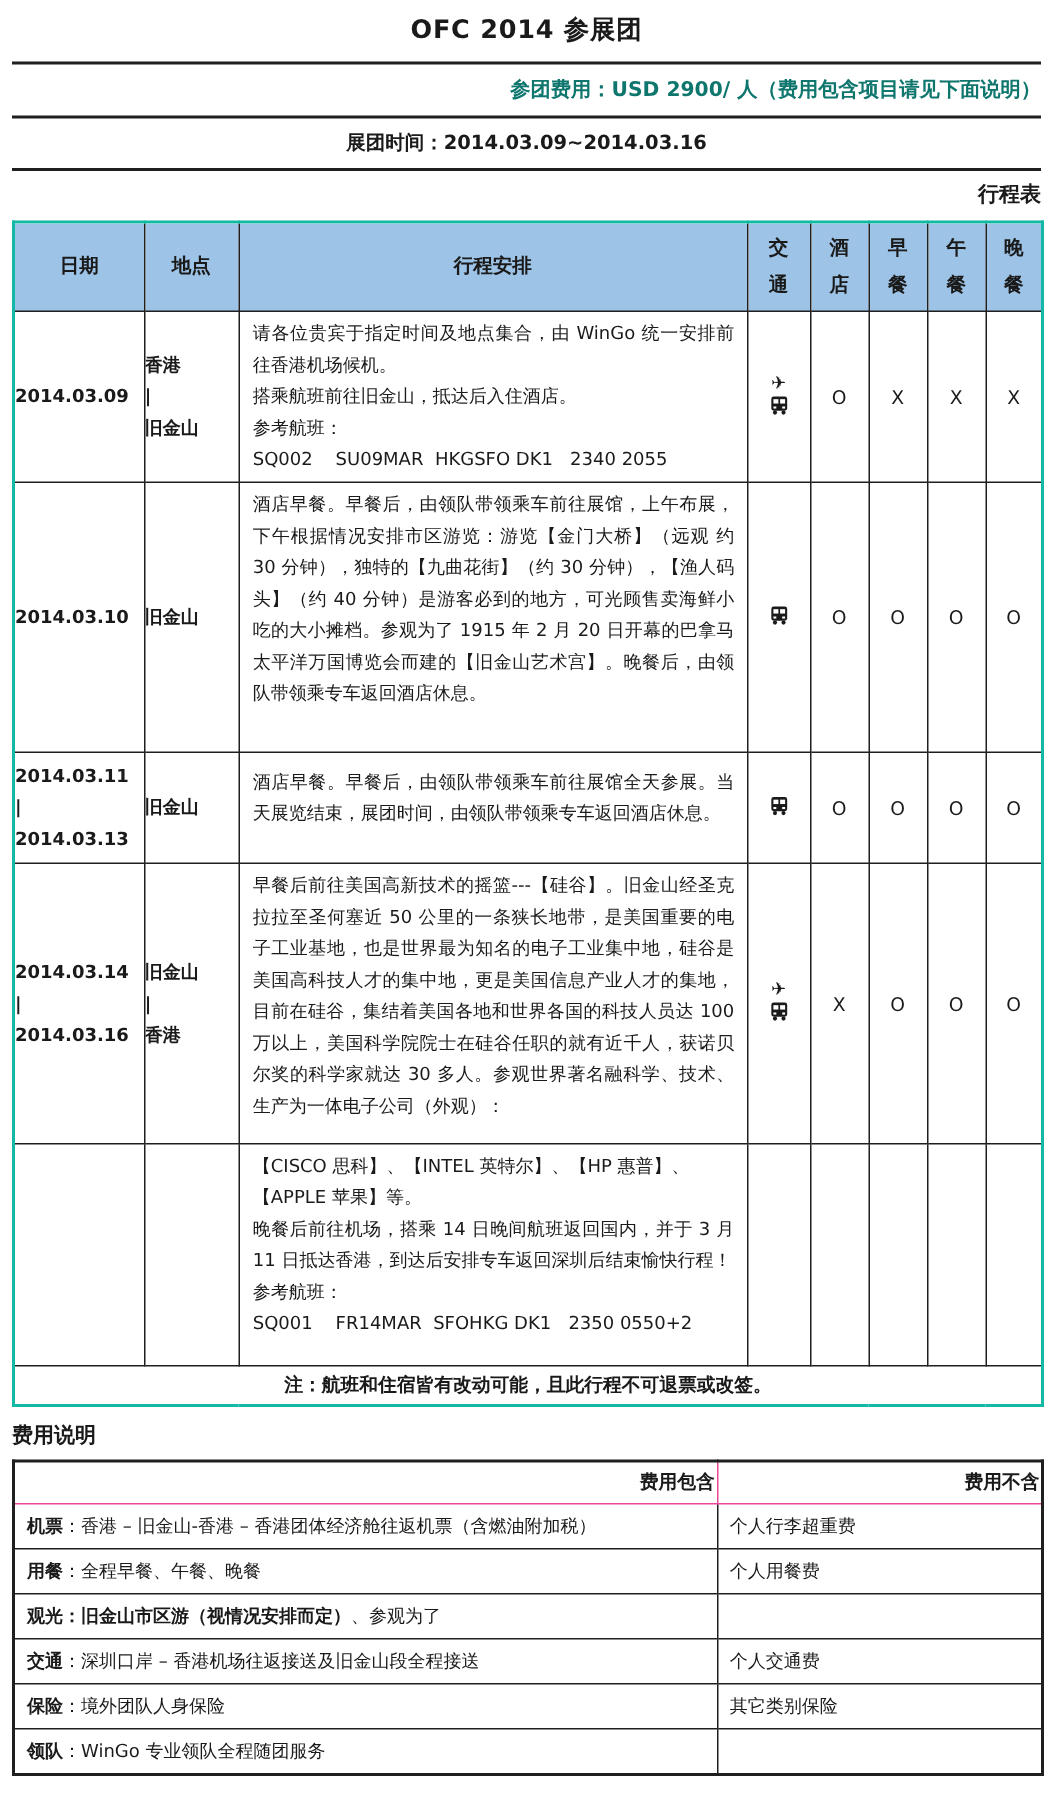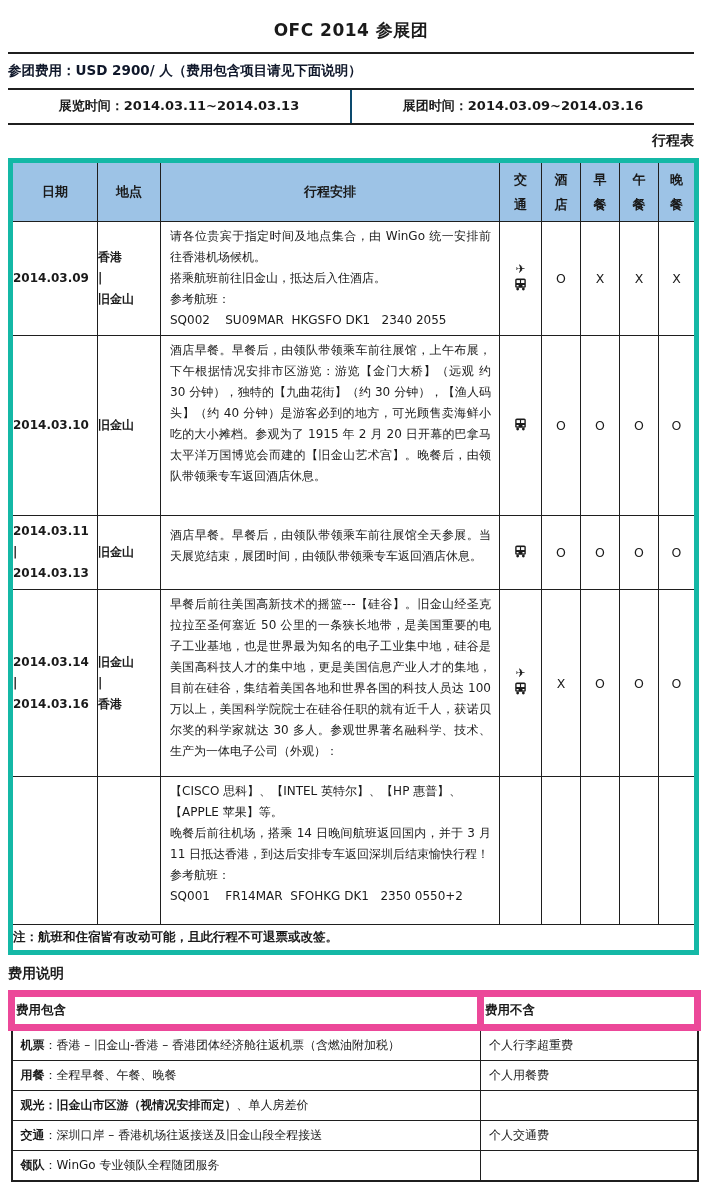--- a/index.html
+++ b/index.html
@@ -4,67 +4,66 @@
 <style>
   html,body{margin:0;padding:0;}
   body{
     width:702px;height:1200px;overflow:hidden;background:#ffffff;
     font-family:"DejaVu Sans","Liberation Sans",sans-serif;
     color:#1a1a1a;-webkit-font-smoothing:antialiased;
   }
   .page{padding:0 8px;}
 
   
-  .doc-title{text-align:center;font-weight:bold;font-size:17px;padding:19px 0 10px;letter-spacing:.5px;}
+  .doc-title{text-align:center;font-weight:bold;font-size:17px;padding:8px 0 10px;letter-spacing:.5px;}
   .fee-banner{
     border-top:2px solid #1f1f1f;border-bottom:2px solid #1f1f1f;
-    color:#0f172a;font-weight:bold;text-align:left;font-size:13.5px;padding:8px 0;
+    color:#0f766e;font-weight:bold;text-align:right;font-size:13.5px;padding:8px 0;
   }
   .times{display:flex;border-bottom:2px solid #1f1f1f;font-weight:bold;font-size:13px;}
   .times .tcell{flex:1;text-align:center;padding:7px 0 8px;}
   .times .tcell + .tcell{border-left:2px solid #0c4a6e;}
   .subtitle{text-align:right;font-weight:bold;font-size:14px;padding:7px 0 8px;}
 
   
-  table.itin{border-collapse:collapse;table-layout:fixed;width:686px;border:5px solid #14b8a6;}
+  table.itin{border-collapse:collapse;table-layout:fixed;width:686px;border:2px solid #14b8a6;}
   .itin th,.itin td{border:1px solid #1f1f1f;padding:0;overflow:hidden;}
   .itin thead th{
     background:#9DC3E6;font-size:13px;font-weight:bold;text-align:center;
     vertical-align:middle;height:58px;line-height:1.95;white-space:pre-line;
   }
   .itin td.date,.itin td.place{
     font-weight:bold;vertical-align:middle;
     font-size:12px;white-space:pre-line;line-height:1.75;
   }
   .itin td.plan{
     font-size:12px;text-align:justify;vertical-align:top;
     padding:4px 8px 4px 9px;line-height:21px;white-space:pre-wrap;
   }
   .itin td.mark{text-align:center;vertical-align:middle;font-size:12.5px;}
   .itin td.trans{text-align:center;vertical-align:middle;}
   .trans .plane{display:block;font-size:12px;line-height:13px;color:#1a1a1a;}
   .trans .bus{display:inline-block;}
-  .itin tr.note-row td{font-weight:bold;text-align:left;font-size:12.5px;height:25px;vertical-align:middle;}
+  .itin tr.note-row td{font-weight:bold;text-align:center;font-size:12.5px;height:25px;vertical-align:middle;}
 
   
   .fees-heading{font-weight:bold;font-size:14px;padding:10px 0 7px;}
   table.fees{border-collapse:collapse;table-layout:fixed;width:686px;border:2px solid #1f1f1f;font-size:12px;}
-  .fees th{border:7px solid #ec4899;height:25px;text-align:left;font-size:12.5px;vertical-align:middle;}
+  .fees th{border:1px solid #ec4899;height:25px;text-align:right;font-size:12.5px;vertical-align:middle;}
   .fees td{border:1px solid #1f1f1f;height:25px;padding:2px 8px;vertical-align:middle;white-space:nowrap;overflow:hidden;}
   .fees td b{font-weight:bold;margin-top:12px;}
 </style>
 </head>
 <body>
 
 <div class="page">
 
   <div class="doc-title">OFC 2014 参展团</div>
   <div class="fee-banner">参团费用：USD 2900/ 人（费用包含项目请见下面说明）</div>
   <div class="times">
-    <div class="tcell">展览时间：2014.03.11~2014.03.13</div>
     <div class="tcell">展团时间：2014.03.09~2014.03.16</div>
   </div>
   <div class="subtitle">行程表</div>
 
   <table class="itin">
     <colgroup>
       <col style="width:87px">
         <col style="width:63px">
         <col style="width:339px">
       <col style="width:42px">
@@ -219,28 +218,32 @@
     <tbody>
       <tr>
         <td><b>机票</b><span>：香港 – 旧金山-香港 – 香港团体经济舱往返机票（含燃油附加税）</span></td>
         <td>个人行李超重费</td>
       </tr>
       <tr>
         <td><b>用餐</b><span>：全程早餐、午餐、晚餐</span></td>
         <td>个人用餐费</td>
       </tr>
       <tr>
-        <td><b>观光：旧金山市区游（视情况安排而定）</b><span>、单人房差价</span></td>
+        <td><b>观光：旧金山市区游（视情况安排而定）</b><span>、参观为了</span></td>
         <td></td>
       </tr>
       <tr>
         <td><b>交通</b><span>：深圳口岸 – 香港机场往返接送及旧金山段全程接送</span></td>
         <td>个人交通费</td>
       </tr>
       <tr>
+        <td><b>保险</b><span>：境外团队人身保险</span></td>
+        <td>其它类别保险</td>
+      </tr>
+      <tr>
         <td><b>领队</b><span>：WinGo 专业领队全程随团服务</span></td>
         <td></td>
       </tr>
 
     </tbody>
   </table>
 
 </div>
 
 </body></html>

